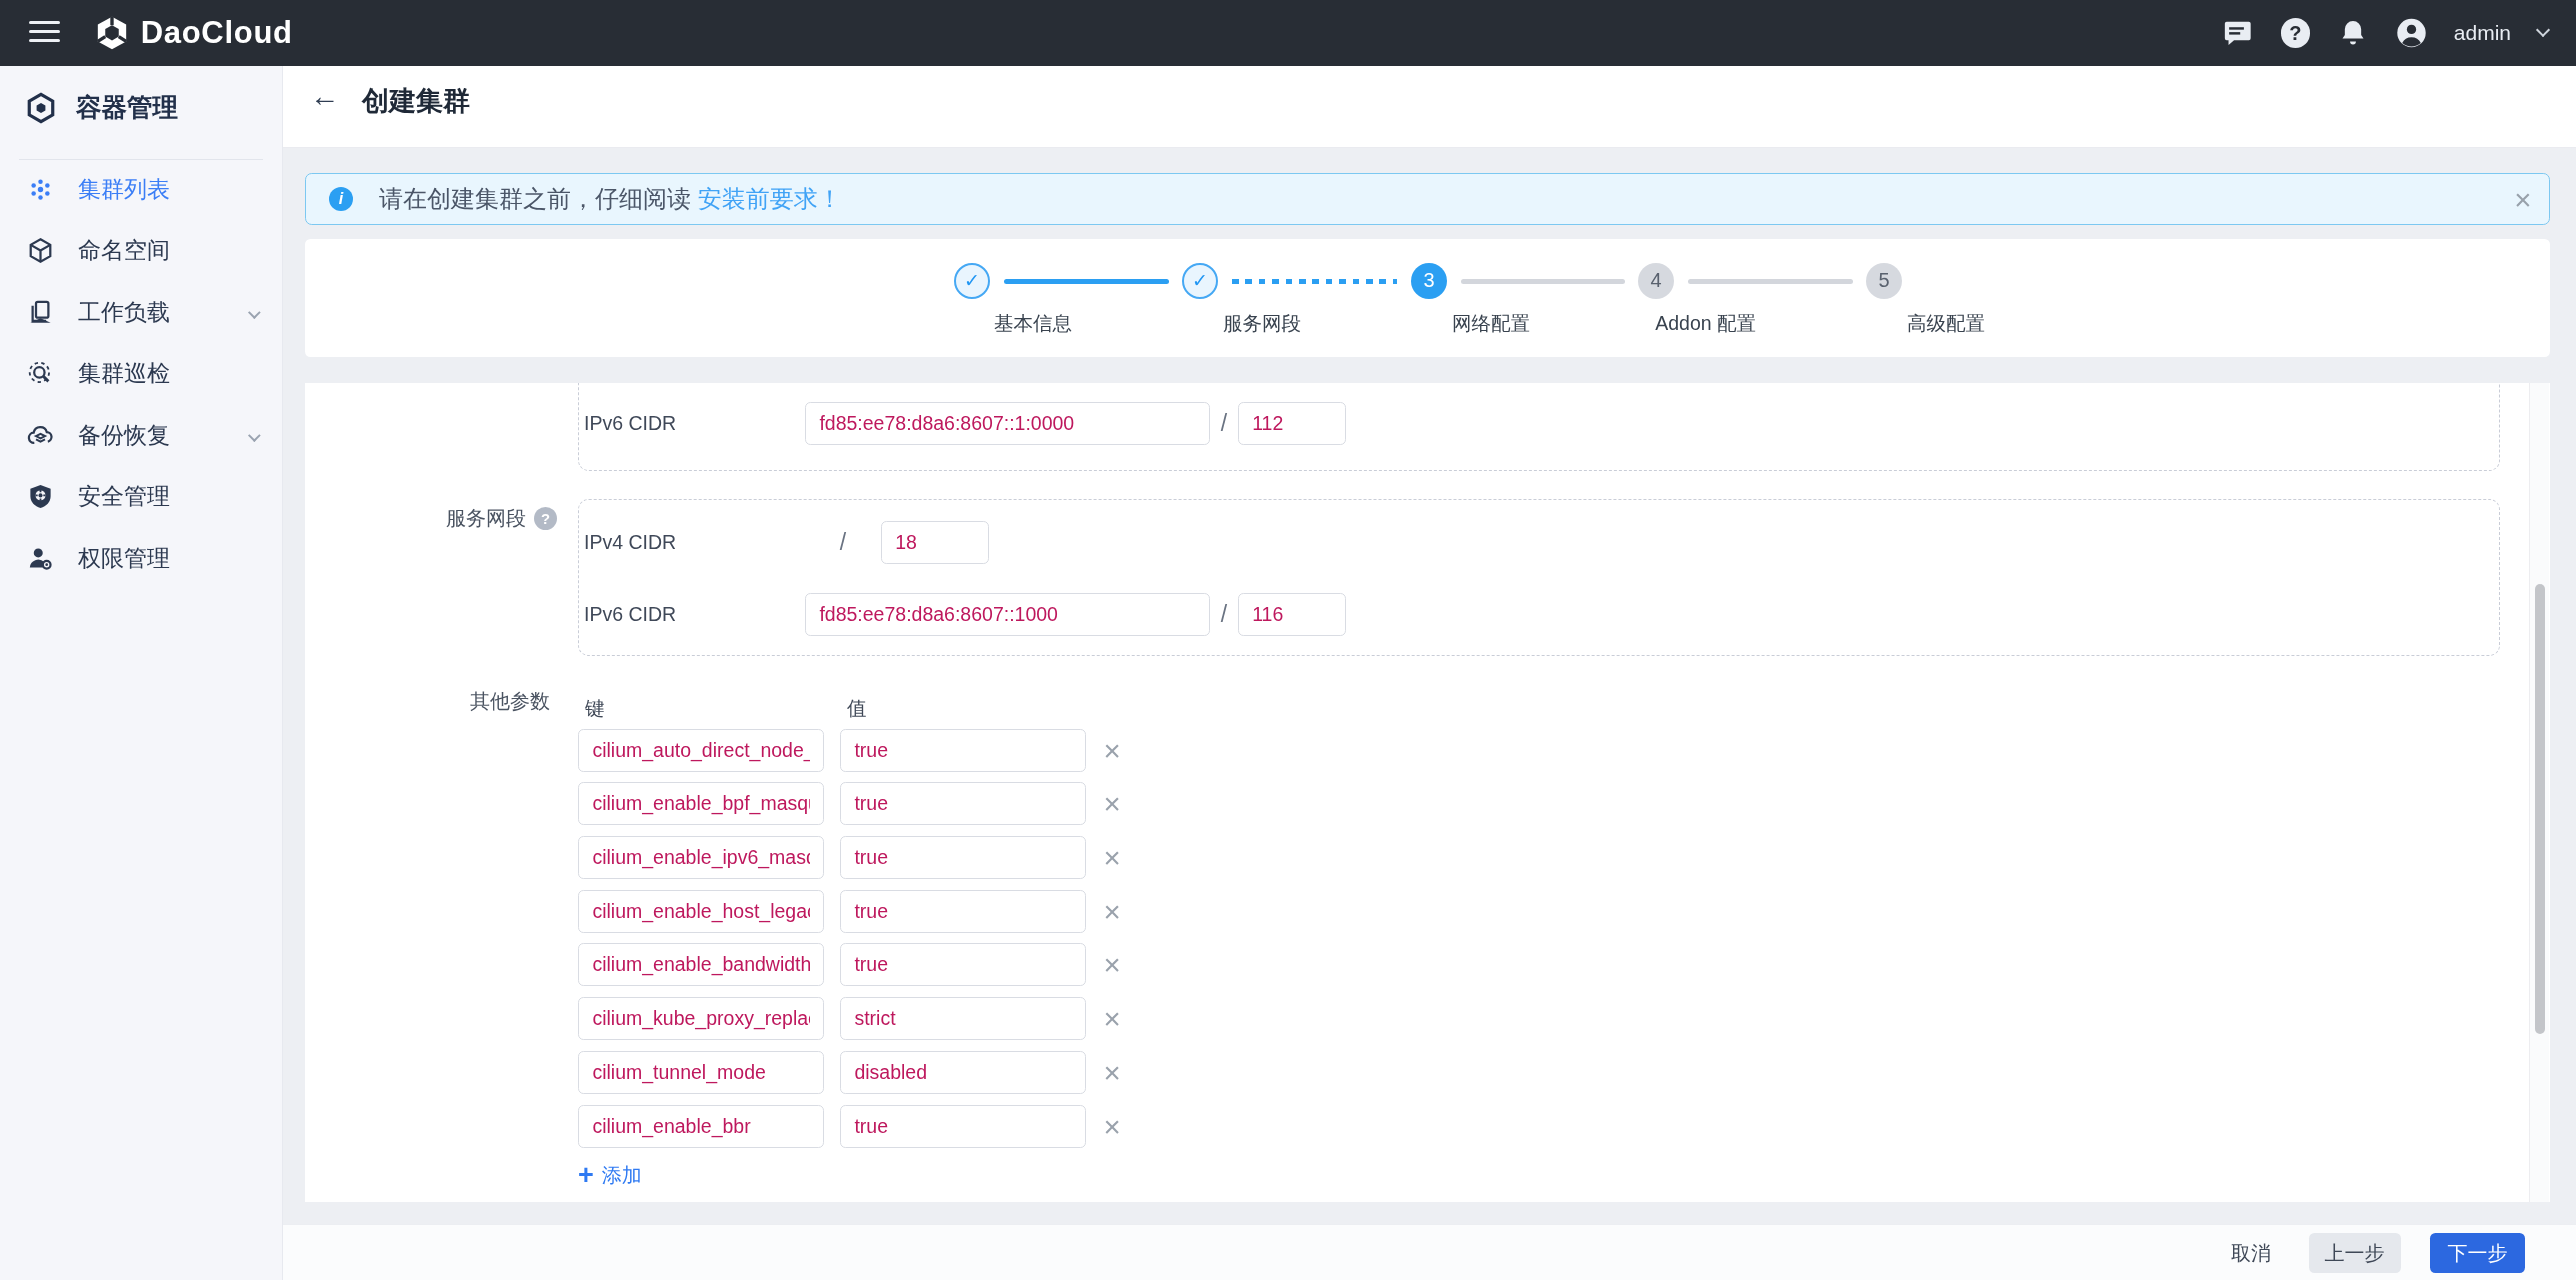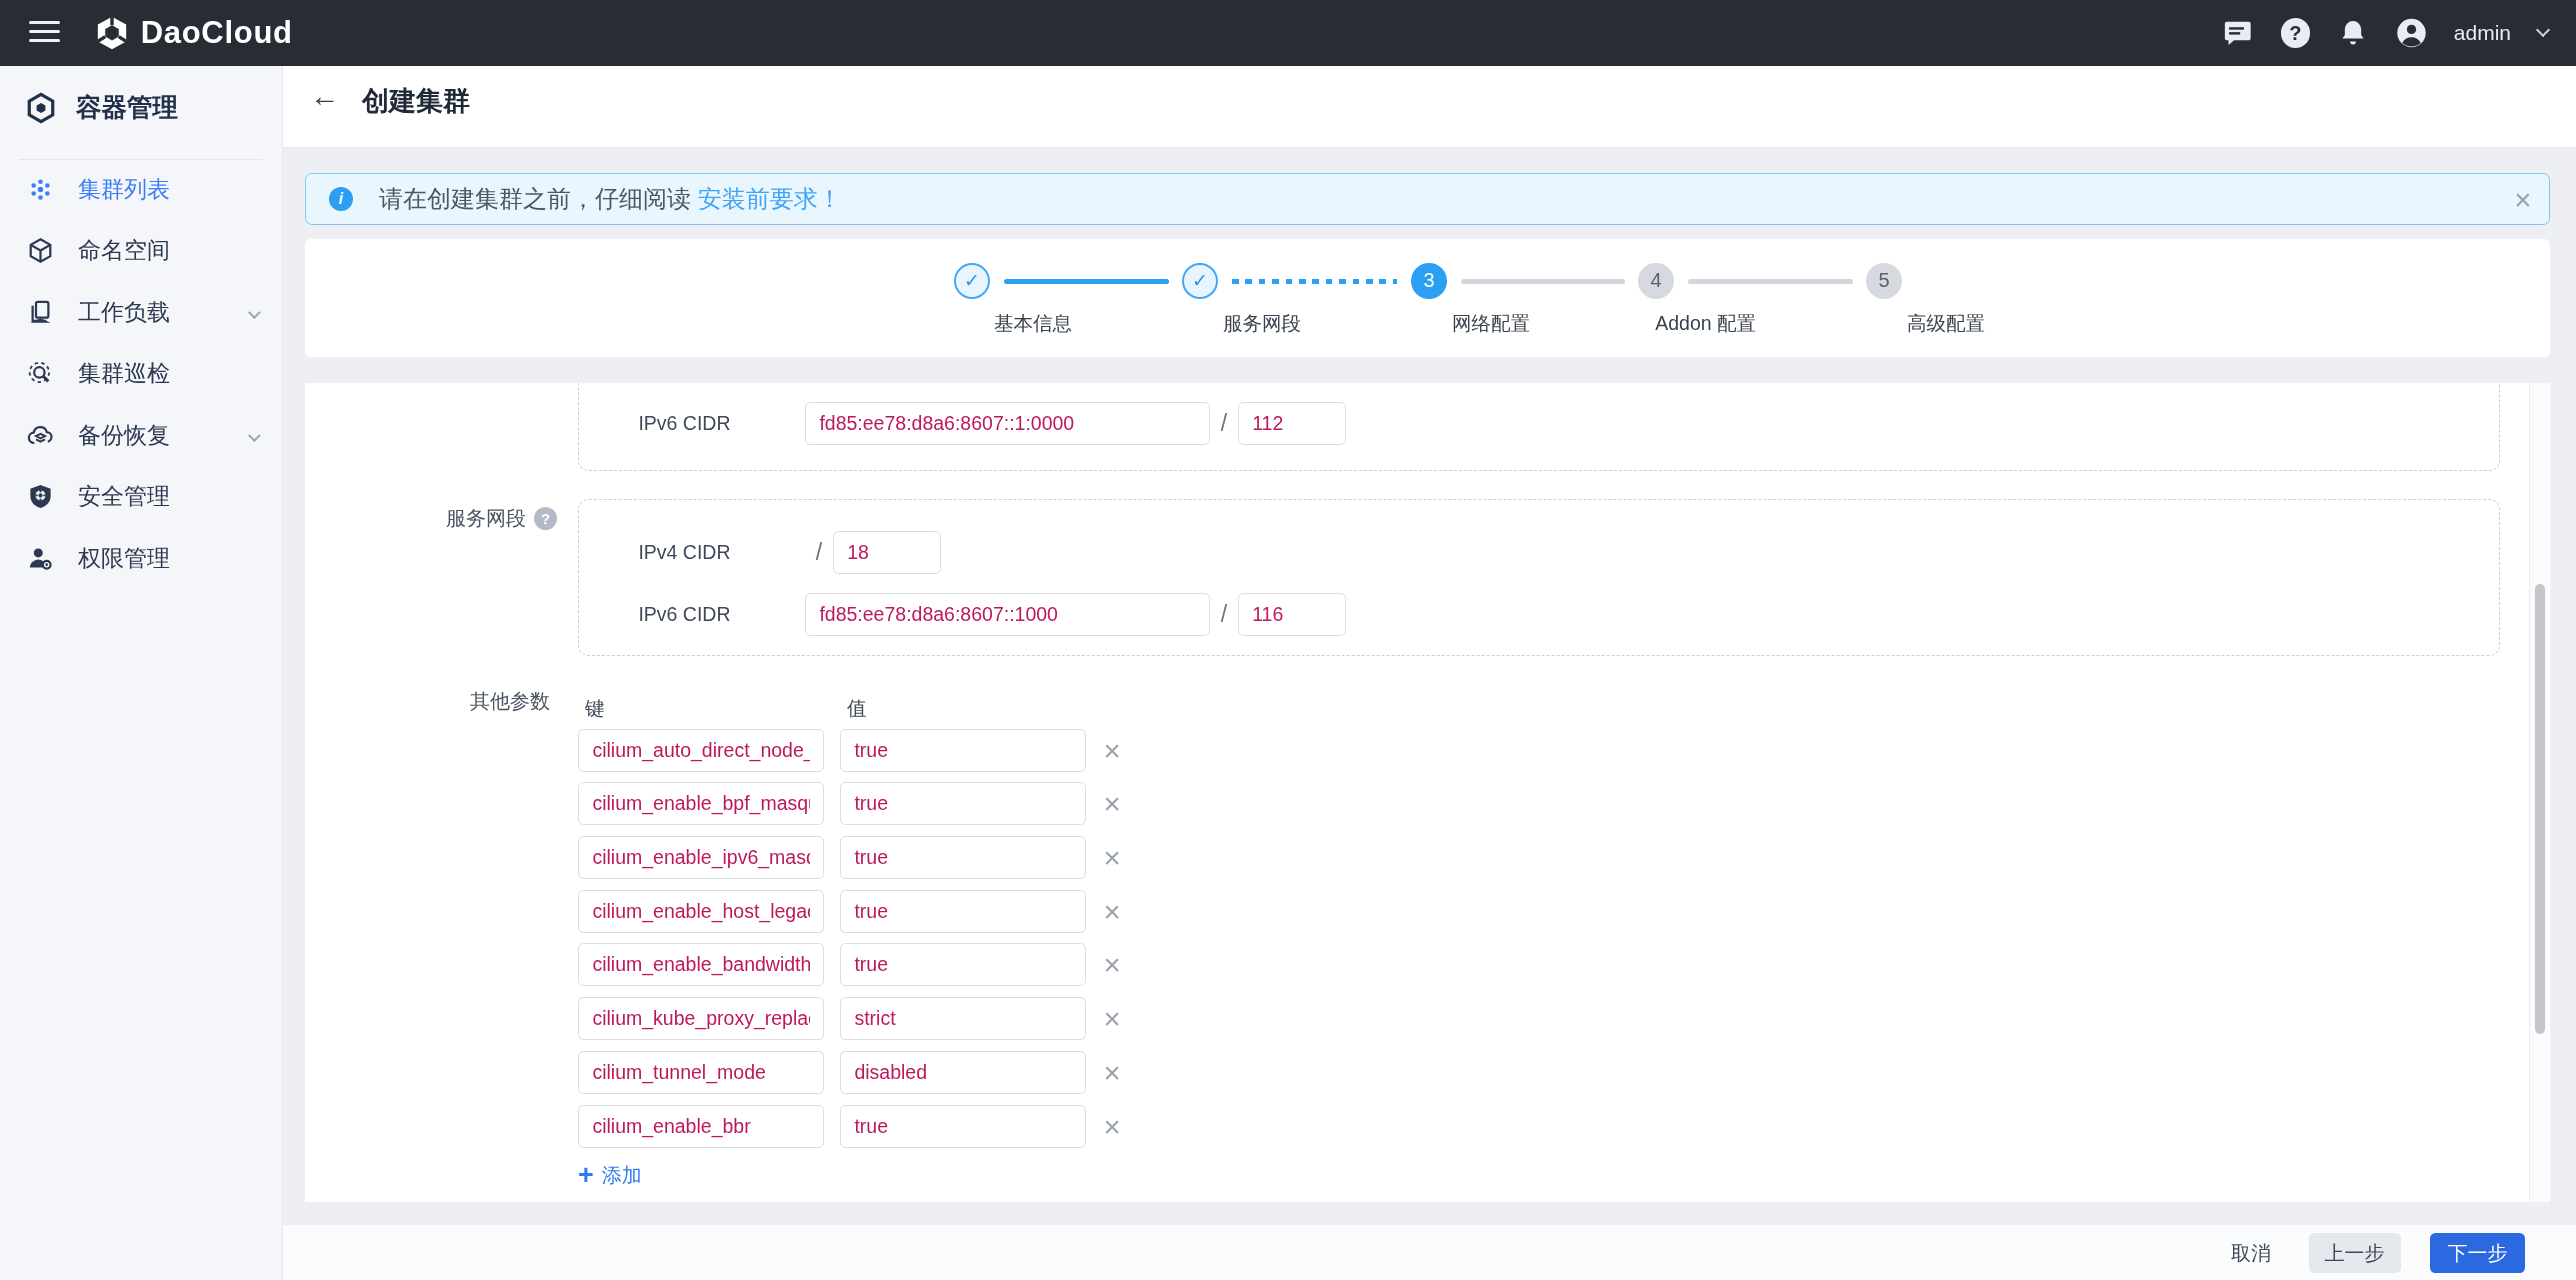--- a/index.html
+++ b/index.html
@@ -59,21 +59,21 @@
   .conn { position:absolute; top:40px; height:4.7px; background:#2b9ff2; border-radius:2.7px; }
   .conn-dotted { background:repeating-linear-gradient(90deg,#2b9ff2 0 6.7px,transparent 6.7px 13.4px); border-radius:0; }
   .conn-gray { background:#d3d6dc; }
   .step-label { position:absolute; top:71px; width:201px; text-align:right; font-size:19.5px; color:#39434f; }
 
   
   #content { position:absolute; left:305px; top:383px; width:2245px; height:819px; background:#fff;
     overflow:hidden; }
   .dashed-box { position:absolute; left:273px; width:1922px; border:1.3px dashed #c9cdd7; border-radius:10.7px; }
   .form-row { position:absolute; left:279px; height:43px; display:flex; align-items:center; }
-  .row-label { width:201px; text-align:center; margin-right:20px; font-size:19.5px; color:#3f4858; }
+  .row-label { width:201px; text-align:left; margin-right:20px; font-size:19.5px; color:#3f4858; }
   .txt-input { height:43px; border:1.3px solid #d9dce3; border-radius:5.4px; background:#fff;
     font-size:19.5px; color:#be185d; padding:0 13.4px; font-family:inherit; outline:none; }
   .cidr-input { width:405px; }
   .slash { font-size:23px; color:#6a7382; margin:0 10.7px; font-weight:300; }
   .prefix-input { width:108px; }
   .section-label { position:absolute; left:0; width:252px; display:flex; align-items:center;
     justify-content:flex-end; gap:8px; font-size:20px; font-weight:500; color:#4a5361; }
   .q-ic { width:23px; height:23px; border-radius:50%; background:#b3bac6; color:#fff; font-size:14.8px;
     font-weight:bold; display:flex; align-items:center; justify-content:center; }
   .kv-hdr { position:absolute; top:312px; font-size:19.5px; color:#3f4857; }
@@ -289,21 +289,21 @@
     <input class="txt-input cidr-input" value="fd85:ee78:d8a6:8607::1:0000" style="">
     <span class="slash">/</span>
     <input class="txt-input prefix-input" value="112" style="">
   </div>
 
   <div class="section-label" style="top:122px;">
     <span>服务网段</span>
     <span class="q-ic">?</span>
   </div>
   <div class="dashed-box" style="top:116px; height:157px;"></div>
-  <div class="form-row" style="top:148px;">
+  <div class="form-row" style="top:138px;gap:24px;">
     <span class="row-label">IPv4 CIDR</span>
     <span class="slash">/</span>
     <input class="txt-input prefix-input" value="18" style="">
   </div>
   <div class="form-row" style="top:210px;">
     <span class="row-label">IPv6 CIDR</span>
     <input class="txt-input cidr-input" value="fd85:ee78:d8a6:8607::1000" style="">
     <span class="slash">/</span>
     <input class="txt-input prefix-input" value="116" style="">
   </div>

